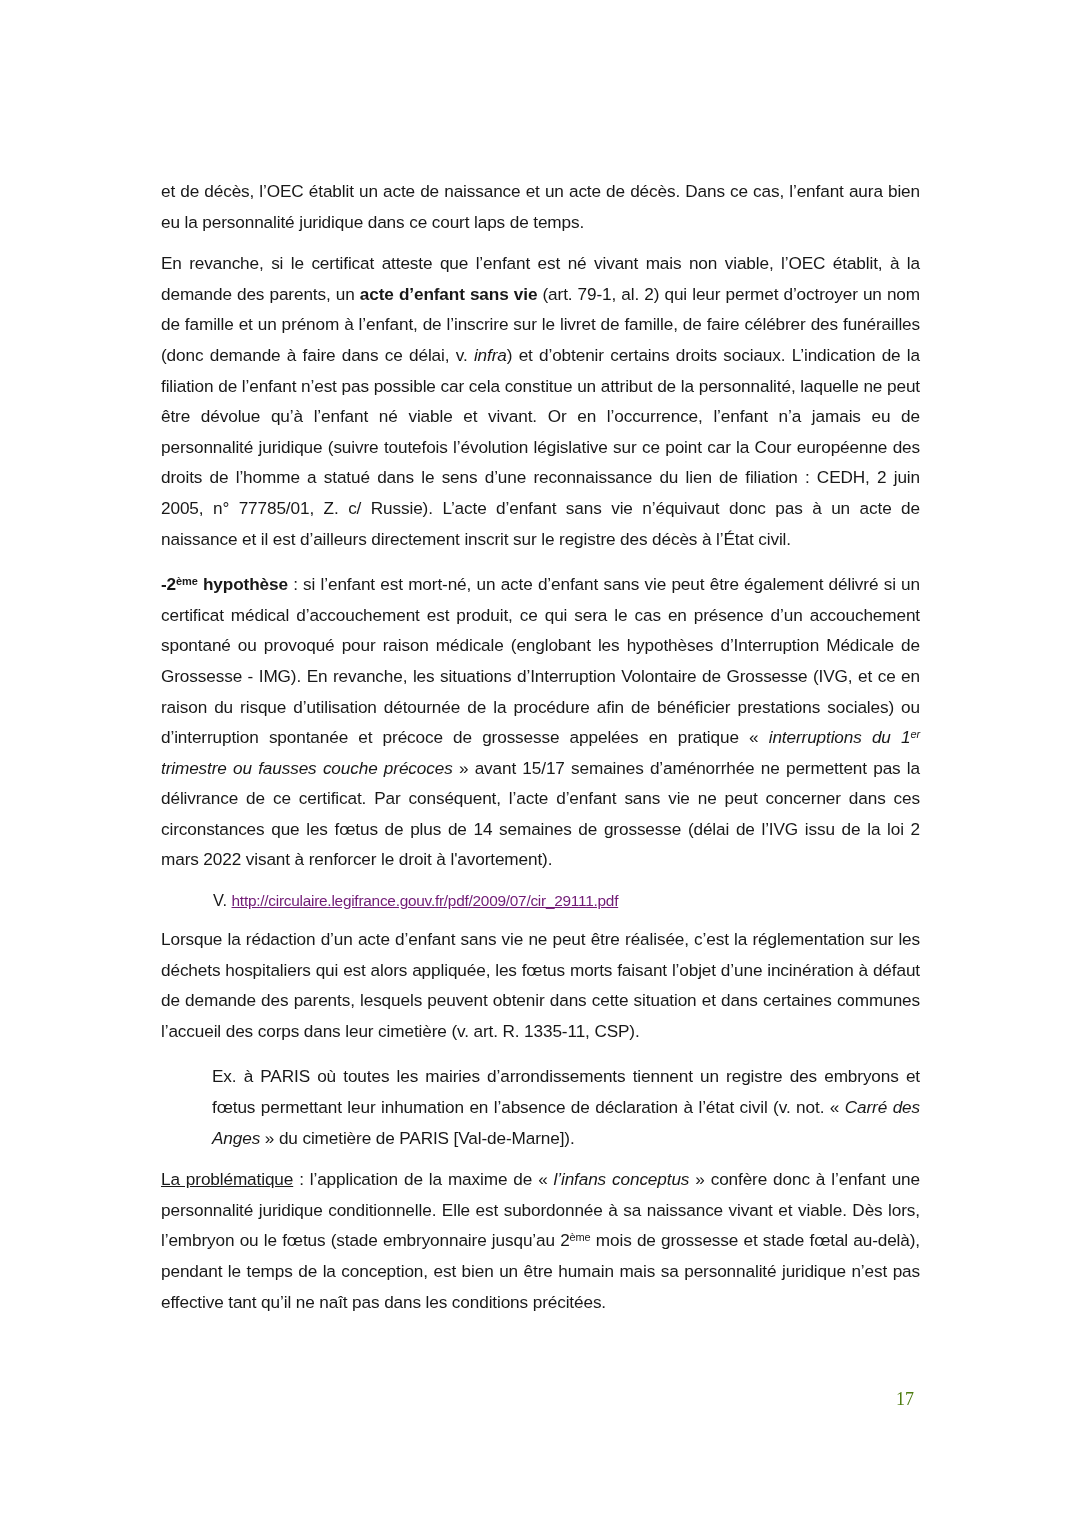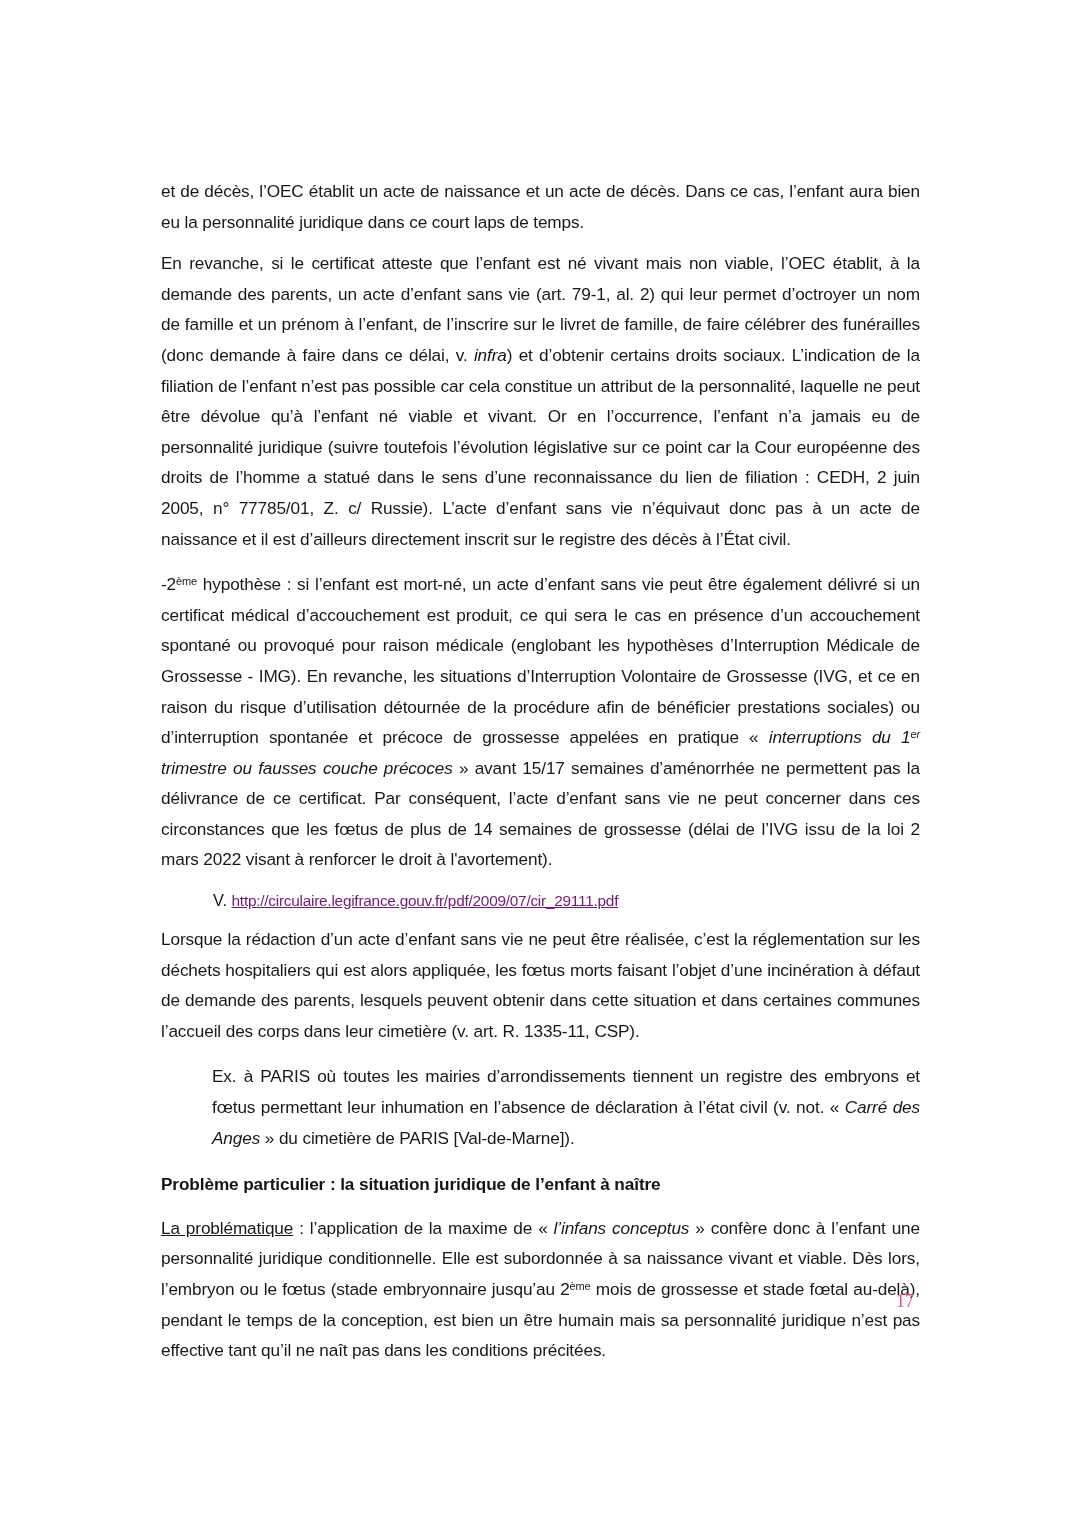--- a/index.html
+++ b/index.html
@@ -61,35 +61,35 @@
   .heading {
     font-family: "Liberation Sans", sans-serif;
     font-size: 17.2px;
     line-height: 30.6px;
     font-weight: bold;
     color: #141414;
     margin: 16px 0 13px 0;
     text-align: left;
     letter-spacing: -0.1px;
   }
-  b, .b { font-weight: normal; }
+  b, .b { font-weight: bold; }
   i, .i { font-style: italic; }
   u, .u { }
   sup {
     font-size: 0.64em;
     vertical-align: 0.42em;
     line-height: 0;
   }
   .pagenum {
     position: absolute;
     left: 896px;
-    top: 1291px;
+    top: 1389px;
     font-family: "Liberation Serif", serif;
     font-size: 18px;
-    color: #ec4899;
+    color: #4d7c0f;
   }
   
   .para { text-align-last: left; }
 </style>
 </head>
 <body>
 
 <div class="page">
   <div class="content">
 
@@ -98,20 +98,19 @@
     <p class="para"><span>En revanche, si le certificat atteste que l’enfant est né vivant mais non viable, l’OEC établit, à la demande des parents, un </span><b>acte d’enfant sans vie</b><span> (art. 79-1, al. 2) qui leur permet d’octroyer un nom de famille et un prénom à l’enfant, de l’inscrire sur le livret de famille, de faire célébrer des funérailles (donc demande à faire dans ce délai, v. </span><i>infra</i><span>) et d’obtenir certains droits sociaux. L’indication de la filiation de l’enfant n’est pas possible car cela constitue un attribut de la personnalité, laquelle ne peut être dévolue qu’à l’enfant né viable et vivant. Or en l’occurrence, l’enfant n’a jamais eu de personnalité juridique (suivre toutefois l’évolution législative sur ce point car la Cour européenne des droits de l’homme a statué dans le sens d’une reconnaissance du lien de filiation : CEDH, 2 juin 2005, n° 77785/01, Z. c/ Russie). L’acte d’enfant sans vie n’équivaut donc pas à un acte de naissance et il est d’ailleurs directement inscrit sur le registre des décès à l’État civil.</span></p>
 
     <p class="para gap-before"><b><span>-2</span><sup>ème</sup><span> hypothèse</span></b><span> : si l’enfant est mort-né, un acte d’enfant sans vie peut être également délivré si un certificat médical d’accouchement est produit, ce qui sera le cas en présence d’un accouchement spontané ou provoqué pour raison médicale (englobant les hypothèses d’Interruption Médicale de Grossesse - IMG). En revanche, les situations d’Interruption Volontaire de Grossesse (IVG, et ce en raison du risque d’utilisation détournée de la procédure afin de bénéficier prestations sociales) ou d’interruption spontanée et précoce de grossesse appelées en pratique « </span><i><span>interruptions du 1</span><sup>er</sup><span> trimestre ou fausses couche précoces</span></i><span> » avant 15/17 semaines d’aménorrhée ne permettent pas la délivrance de ce certificat. Par conséquent, l’acte d’enfant sans vie ne peut concerner dans ces circonstances que les fœtus de plus de 14 semaines de grossesse (délai de l’IVG issu de la loi 2 mars 2022 visant à renforcer le droit à l'avortement).</span></p>
 
     <div class="linkline"><span>V. </span><a class="url" href="#">http://circulaire.legifrance.gouv.fr/pdf/2009/07/cir_29111.pdf</a></div>
 
     <p class="para"><span>Lorsque la rédaction d’un acte d’enfant sans vie ne peut être réalisée, c’est la réglementation sur les déchets hospitaliers qui est alors appliquée, les fœtus morts faisant l’objet d’une incinération à défaut de demande des parents, lesquels peuvent obtenir dans cette situation et dans certaines communes l’accueil des corps dans leur cimetière (v. art. R. 1335-11, CSP).</span></p>
 
     <p class="para indent gap-before"><span>Ex. à PARIS où toutes les mairies d’arrondissements tiennent un registre des embryons et fœtus permettant leur inhumation en l’absence de déclaration à l’état civil (v. not. « </span><i>Carré des Anges</i><span> » du cimetière de PARIS [Val-de-Marne]).</span></p>
 
-    <div class="heading">Problème particulier : la situation juridique de l’enfant à naître</div>
 
     <p class="para"><u>La problématique</u><span> : l’application de la maxime de « </span><i>l’infans conceptus</i><span> » confère donc à l’enfant une personnalité juridique conditionnelle. Elle est subordonnée à sa naissance vivant et viable. Dès lors, l’embryon ou le fœtus (stade embryonnaire jusqu’au 2</span><sup>ème</sup><span> mois de grossesse et stade fœtal au-delà), pendant le temps de la conception, est bien un être humain mais sa personnalité juridique n’est pas effective tant qu’il ne naît pas dans les conditions précitées.</span></p>
 
   </div>
 
   <div class="pagenum">17</div>
 </div>
 
 </body></html>

